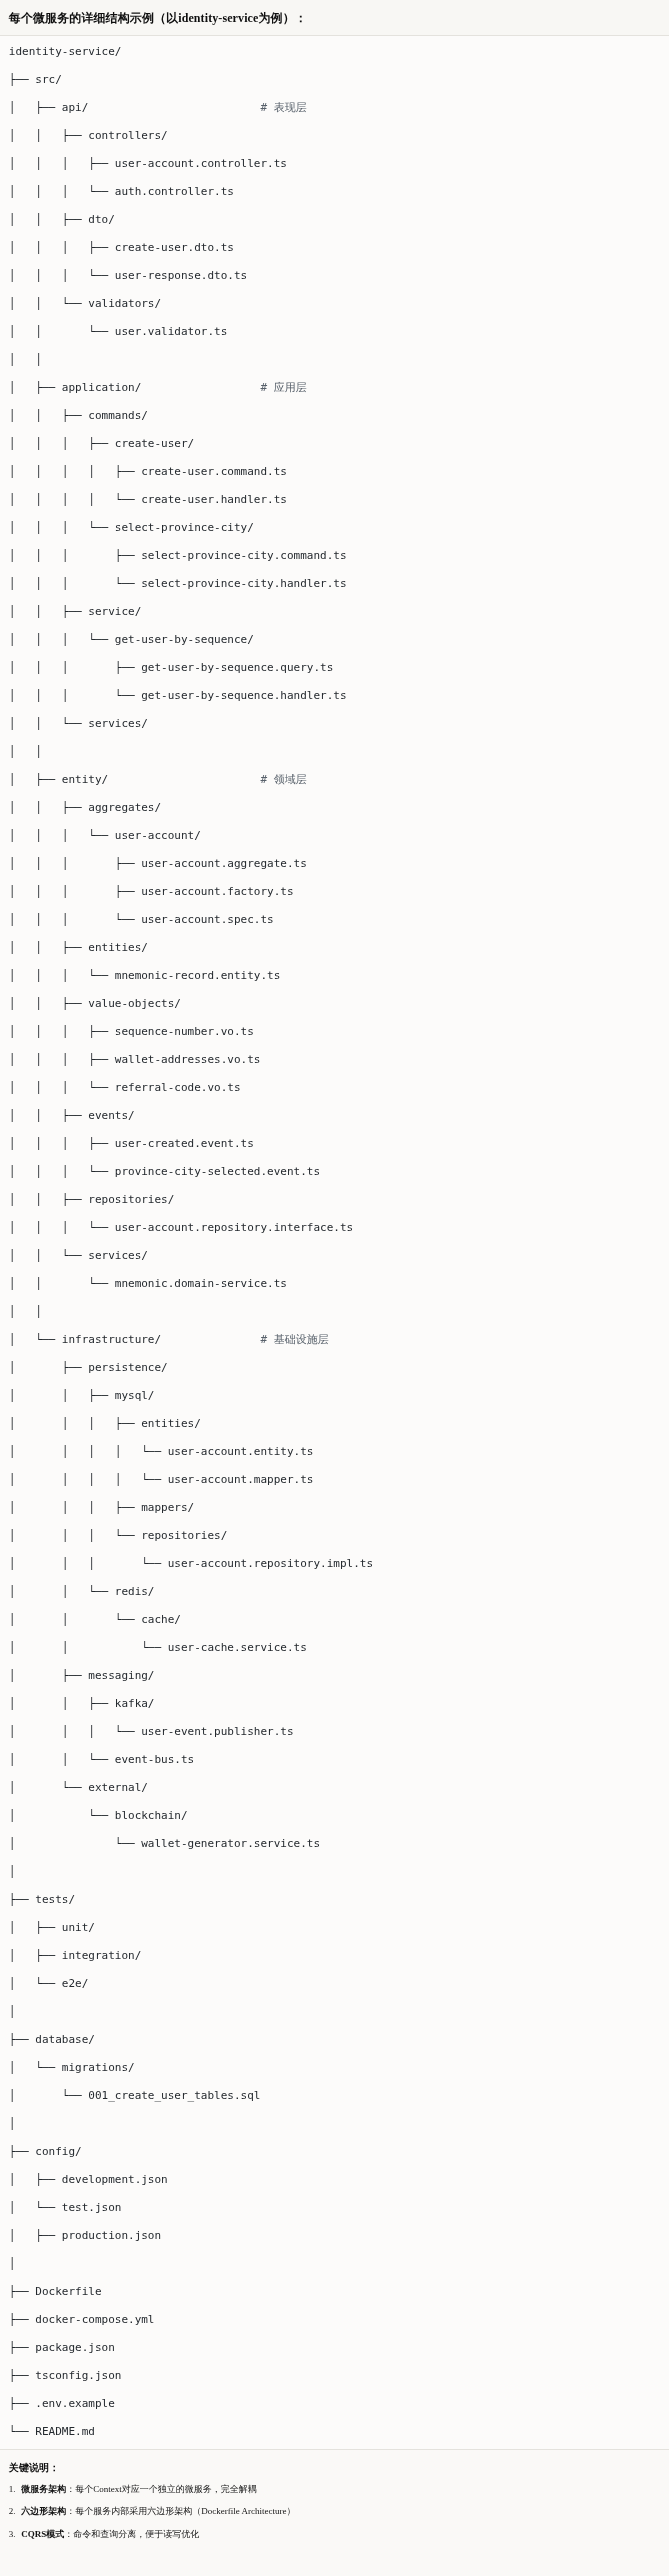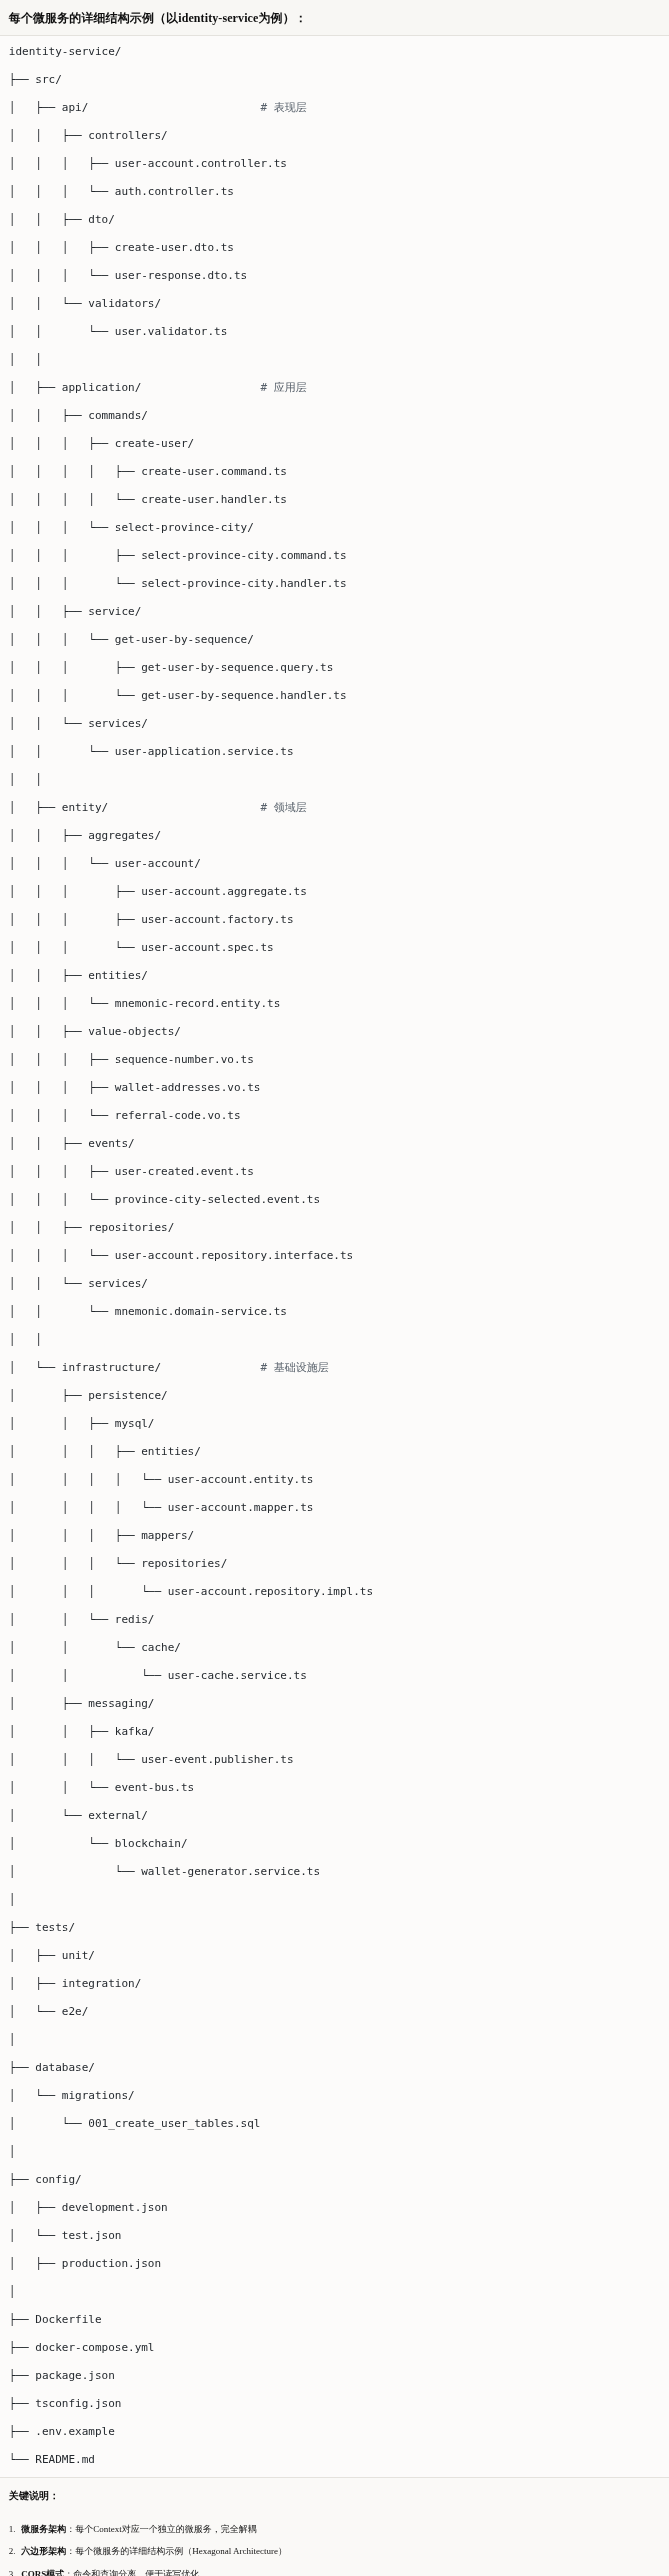--- a/index.html
+++ b/index.html
@@ -63,21 +63,21 @@
   
   .notes-block {
     padding: 11.3px 8.8px 12.5px 8.8px;
     background: #faf9f7;
   }
   .notes-title {
     font-family: "Liberation Serif", "DejaVu Serif", serif;
     font-weight: bold;
     font-size: 10px;
     color: #0f0f0f;
-    margin: 0 0 20px 0;
+    margin: 0 0 8px 0;
     letter-spacing: 0.1px;
   }
   ol.notes-list {
     list-style: none;
     margin: 0 0 16px 0;
     padding: 0;
     counter-reset: note;
   }
   ol.notes-list li {
     font-family: "Liberation Serif", "DejaVu Serif", serif;
@@ -136,21 +136,20 @@
 <span class="row">│   │   │   │   ├── create-user.command.ts</span>
 <span class="row">│   │   │   │   └── create-user.handler.ts</span>
 <span class="row">│   │   │   └── select-province-city/</span>
 <span class="row">│   │   │       ├── select-province-city.command.ts</span>
 <span class="row">│   │   │       └── select-province-city.handler.ts</span>
 <span class="row">│   │   ├── service/</span>
 <span class="row">│   │   │   └── get-user-by-sequence/</span>
 <span class="row">│   │   │       ├── get-user-by-sequence.query.ts</span>
 <span class="row">│   │   │       └── get-user-by-sequence.handler.ts</span>
 <span class="row">│   │   └── services/</span>
-<span class="row">│   │       └── user-application.service.ts</span>
 <span class="row">│   │</span>
 <span class="row"><span>│   ├── entity/                       </span><span class="cmt"># 领域层</span></span>
 <span class="row">│   │   ├── aggregates/</span>
 <span class="row">│   │   │   └── user-account/</span>
 <span class="row">│   │   │       ├── user-account.aggregate.ts</span>
 <span class="row">│   │   │       ├── user-account.factory.ts</span>
 <span class="row">│   │   │       └── user-account.spec.ts</span>
 <span class="row">│   │   ├── entities/</span>
 <span class="row">│   │   │   └── mnemonic-record.entity.ts</span>
 <span class="row">│   │   ├── value-objects/</span>
@@ -204,20 +203,20 @@
 <span class="row">├── package.json</span>
 <span class="row">├── tsconfig.json</span>
 <span class="row">├── .env.example</span>
 <span class="row">└── README.md</span></pre>
   </div>
 
   <div class="notes-block">
     <h2 class="notes-title">关键说明：</h2>
     <ol class="notes-list" id="notes-list">
         <li><span class="nt">微服务架构</span><span class="nsep">：</span><span class="nd">每个Context对应一个独立的微服务，完全解耦</span></li>
-        <li><span class="nt">六边形架构</span><span class="nsep">：</span><span class="nd">每个微服务的详细结构示例（Hexagonal Architecture）</span></li>
+        <li><span class="nt">六边形架构</span><span class="nsep">：</span><span class="nd">每个服务内部采用六边形架构（Dockerfile Architecture）</span></li>
         <li><span class="nt">CQRS模式</span><span class="nsep">：</span><span class="nd">命令和查询分离，便于读写优化</span></li>
       </ol>
 
   </div>
 
 </div>
 
 
 </body></html>

